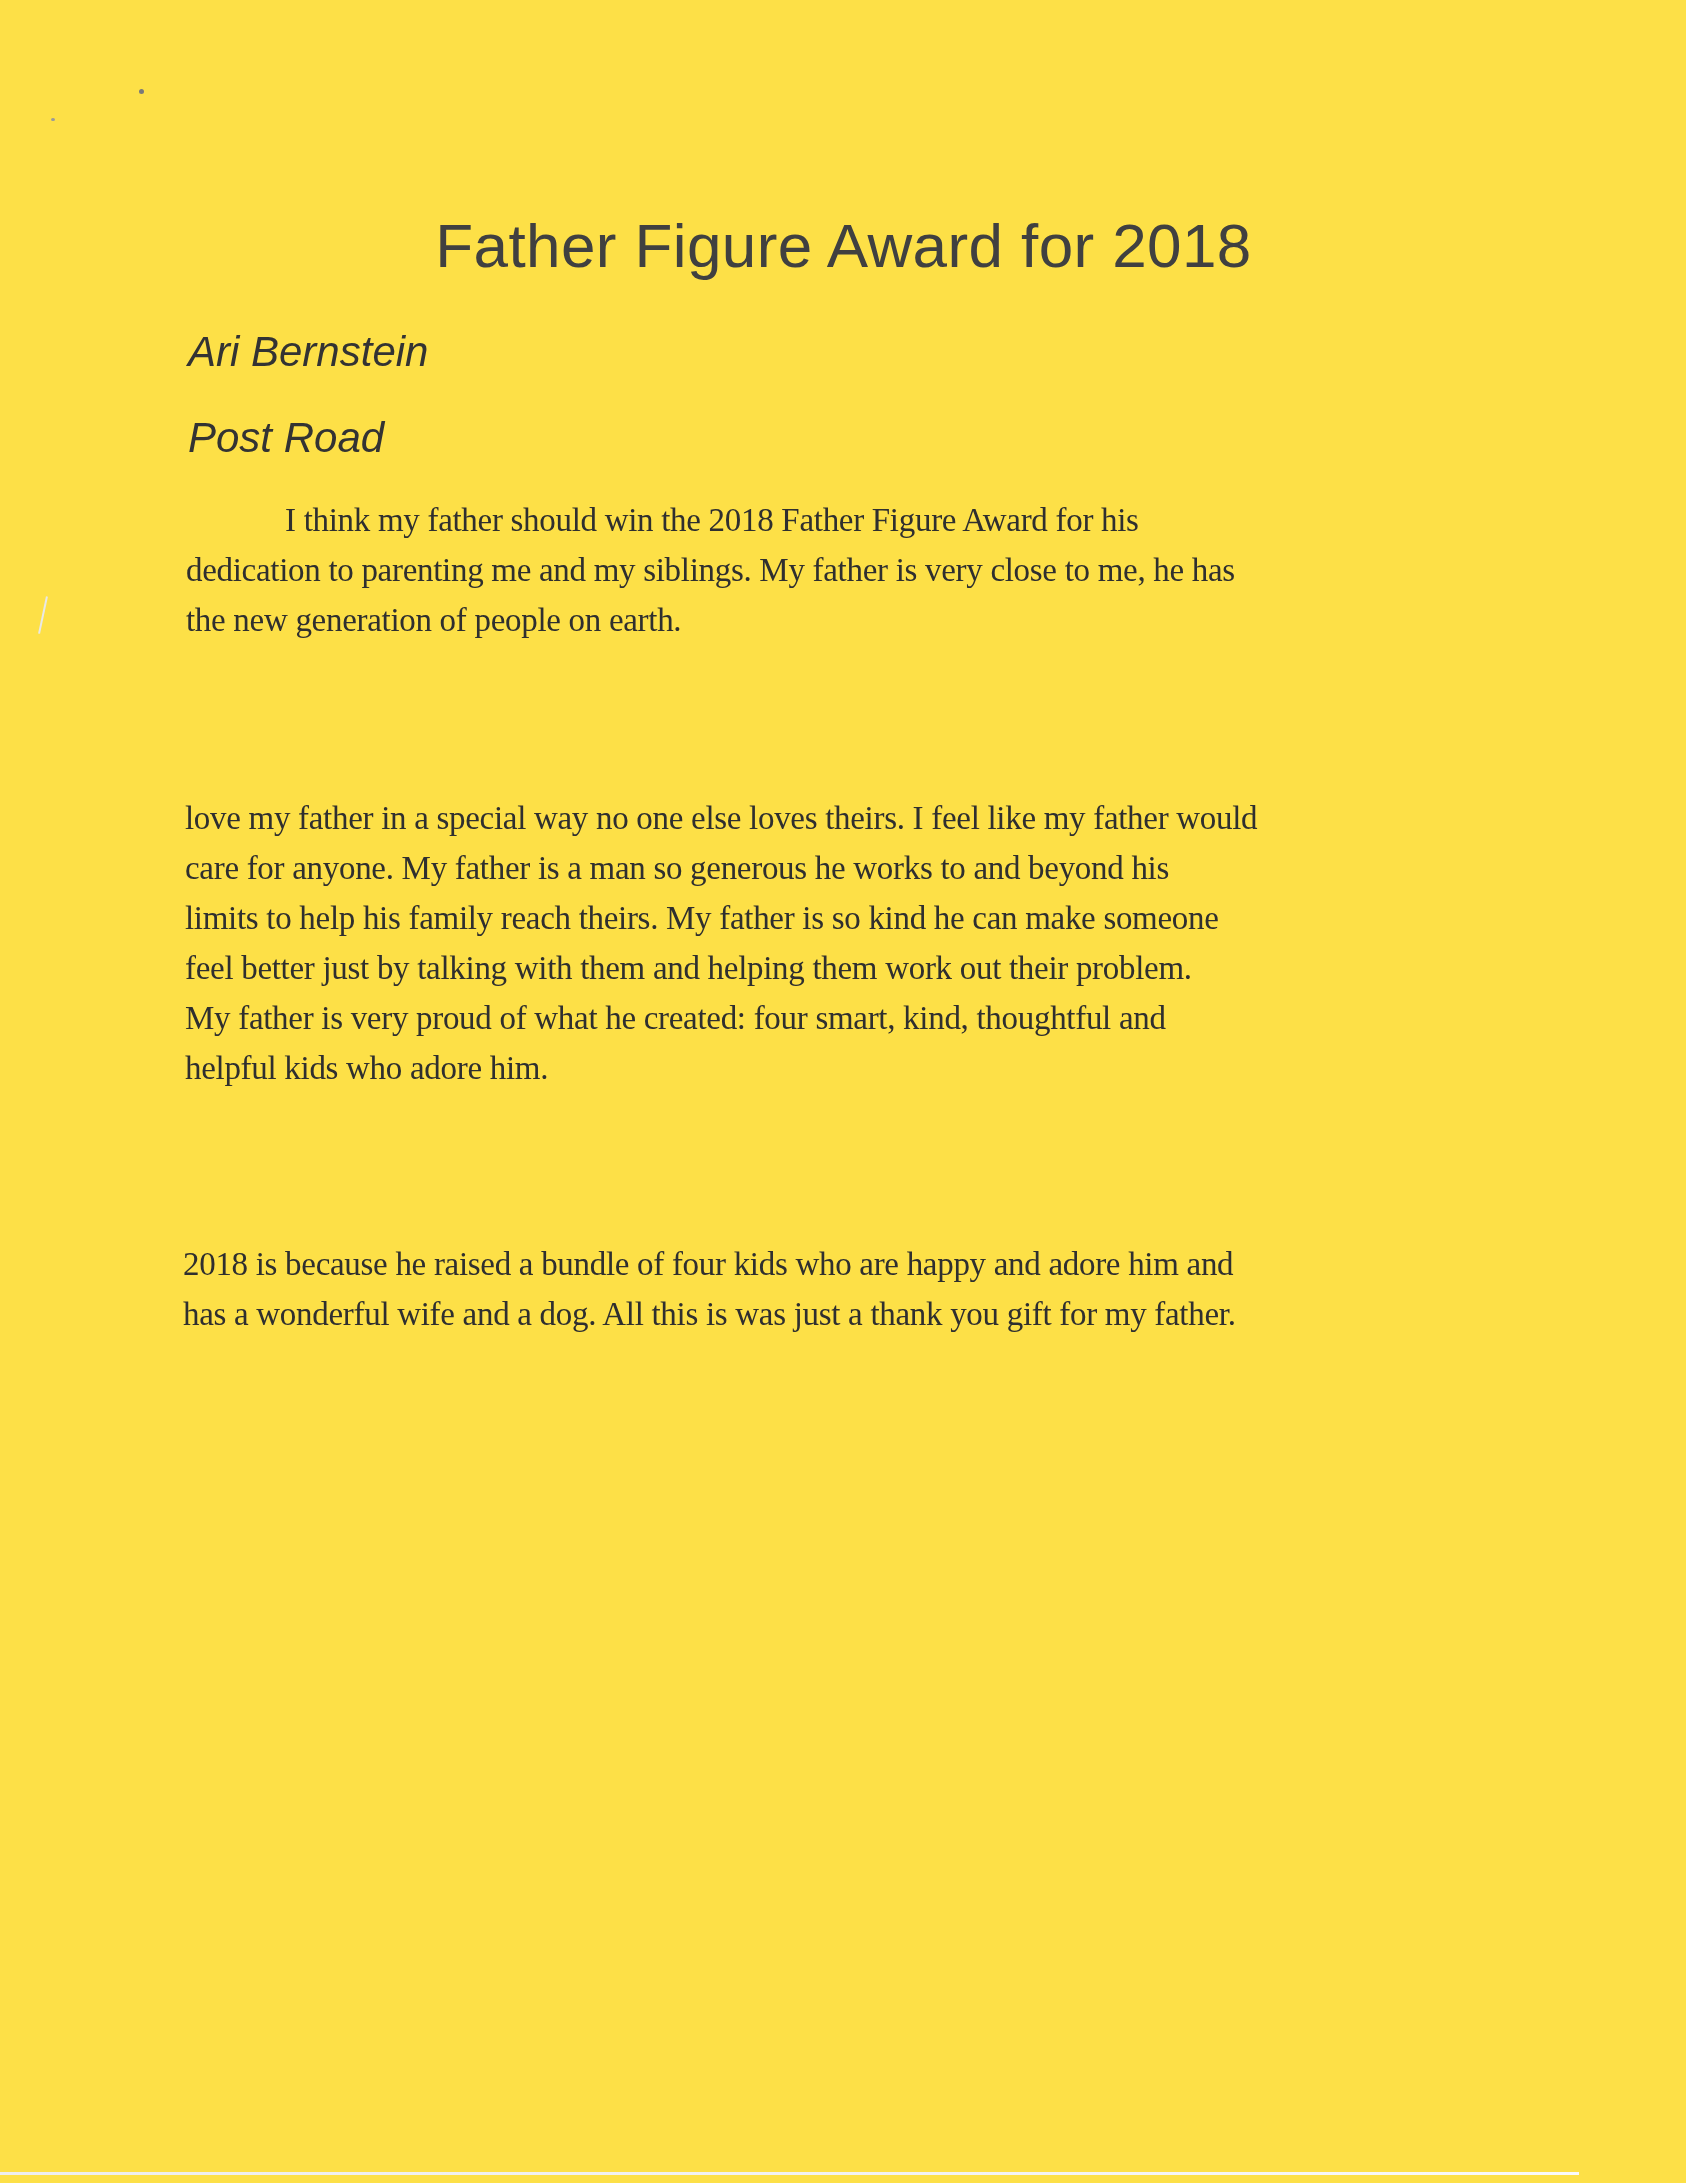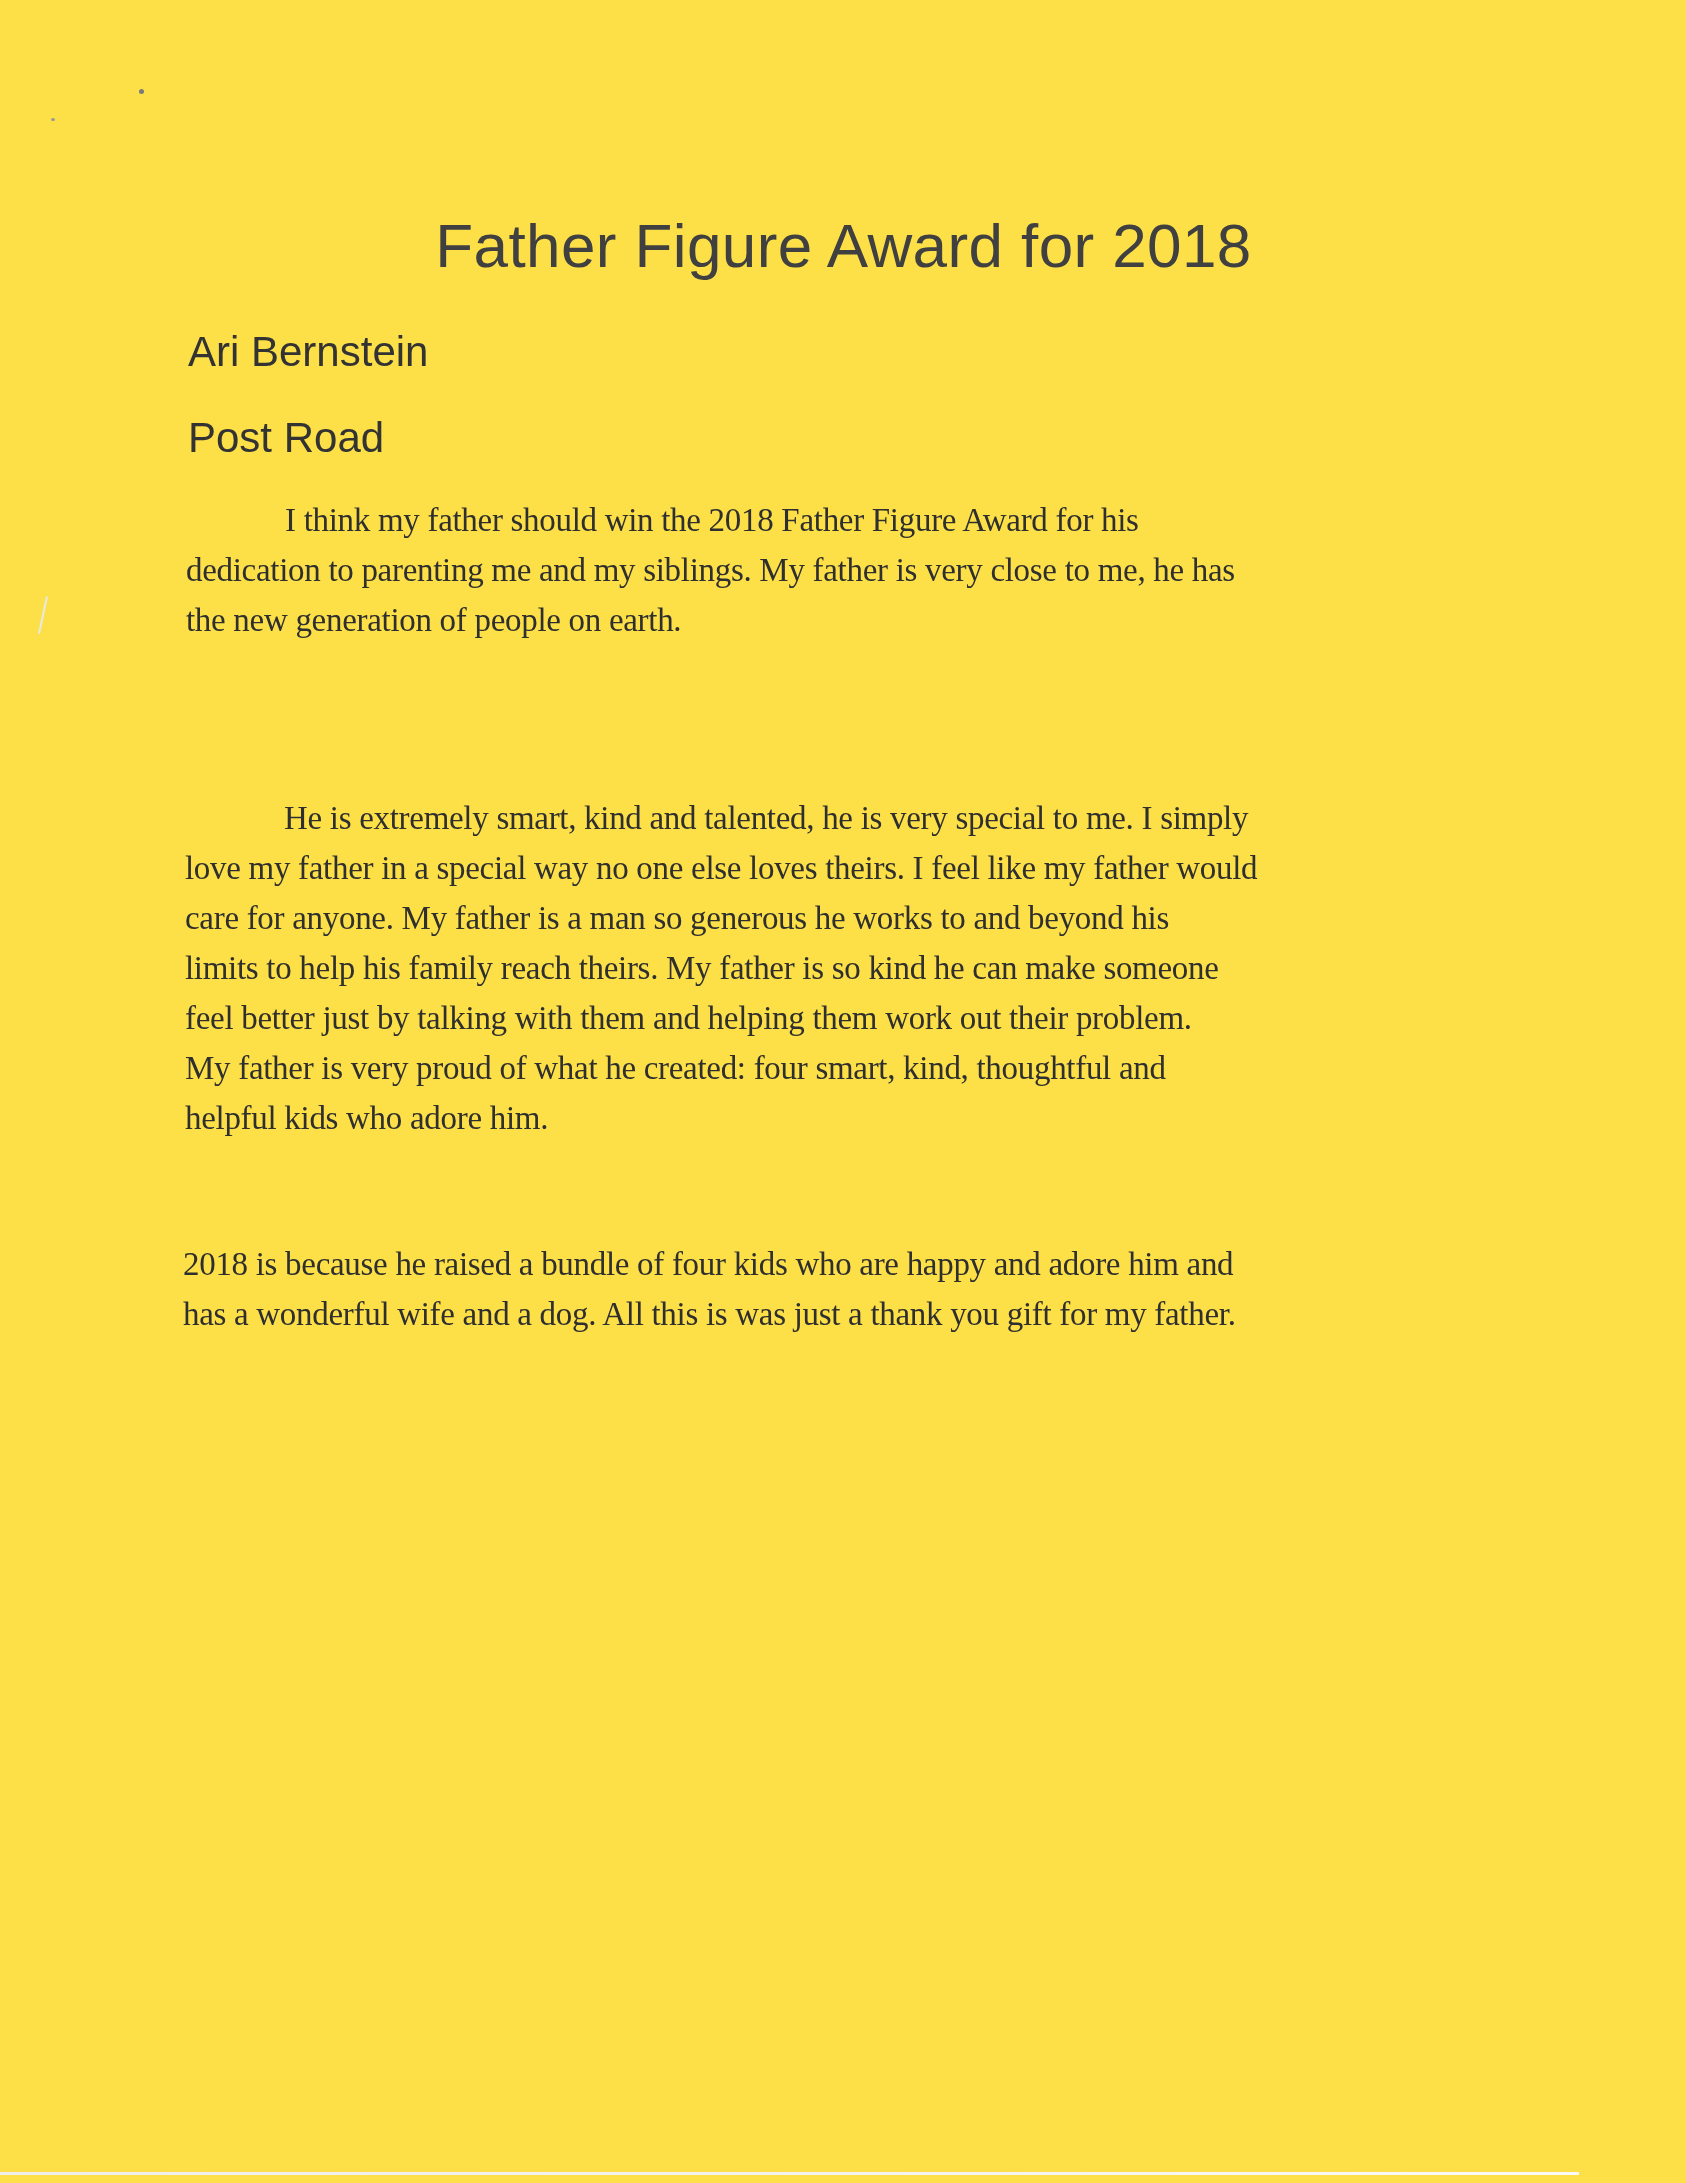--- a/index.html
+++ b/index.html
@@ -60,20 +60,21 @@
       letter-spacing: 0.4px;
       margin: 0;
     }
     .meta {
       position: absolute;
       left: 188px;
       font-size: 42px;
       line-height: 50px;
       color: #333333;
       margin: 0;
+      font-style: italic;
     }
     .meta-name { top: 327px; }
     .meta-school { top: 413px; }
     .para {
       margin: 0;
       font-size: 33px;
       line-height: 50px;
       color: #2f2f2f;
       text-indent: 99px;
       letter-spacing: -0.3px;
@@ -99,21 +100,20 @@
   <p class="meta meta-name">Ari Bernstein</p>
   <p class="meta meta-school">Post Road</p>
 
   <div class="para lines para-1">
     <span class="line first">I think my father should win the 2018 Father Figure Award for his</span>
     <span class="line">dedication to parenting me and my siblings. My father is very close to me, he has</span>
     <span class="line">the new generation of people on earth.</span>
   </div>
 
   <div class="para lines para-2">
-    <span class="line first">He is extremely smart, kind and talented, he is very special to me. I simply</span>
     <span class="line">love my father in a special way no one else loves theirs. I feel like my father would</span>
     <span class="line">care for anyone. My father is a man so generous he works to and beyond his</span>
     <span class="line">limits to help his family reach theirs. My father is so kind he can make someone</span>
     <span class="line">feel better just by talking with them and helping them work out their problem.</span>
     <span class="line">My father is very proud of what he created: four smart, kind, thoughtful and</span>
     <span class="line">helpful kids who adore him.</span>
   </div>
 
   <div class="para lines p3">
     <span class="line">2018 is because he raised a bundle of four kids who are happy and adore him and</span>

